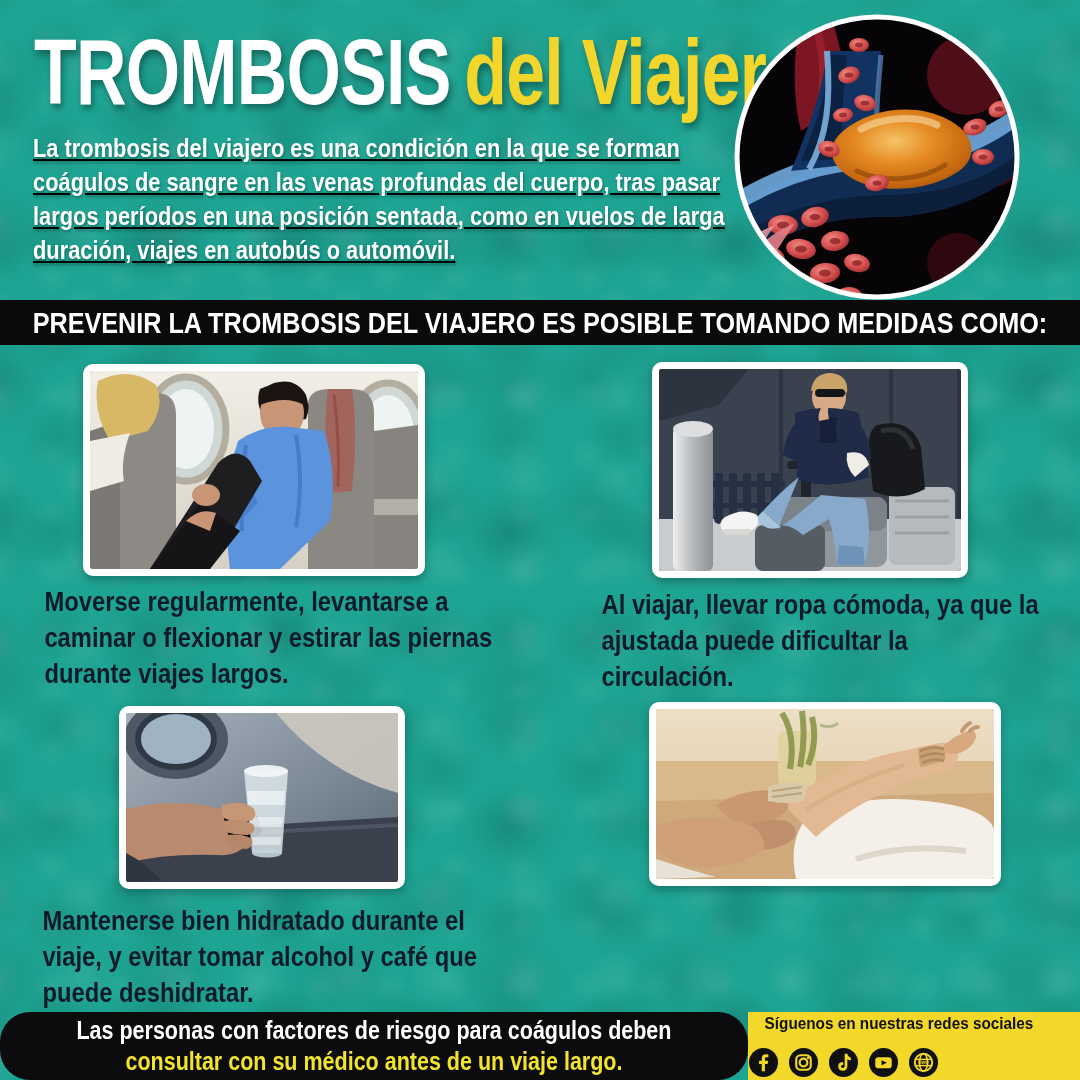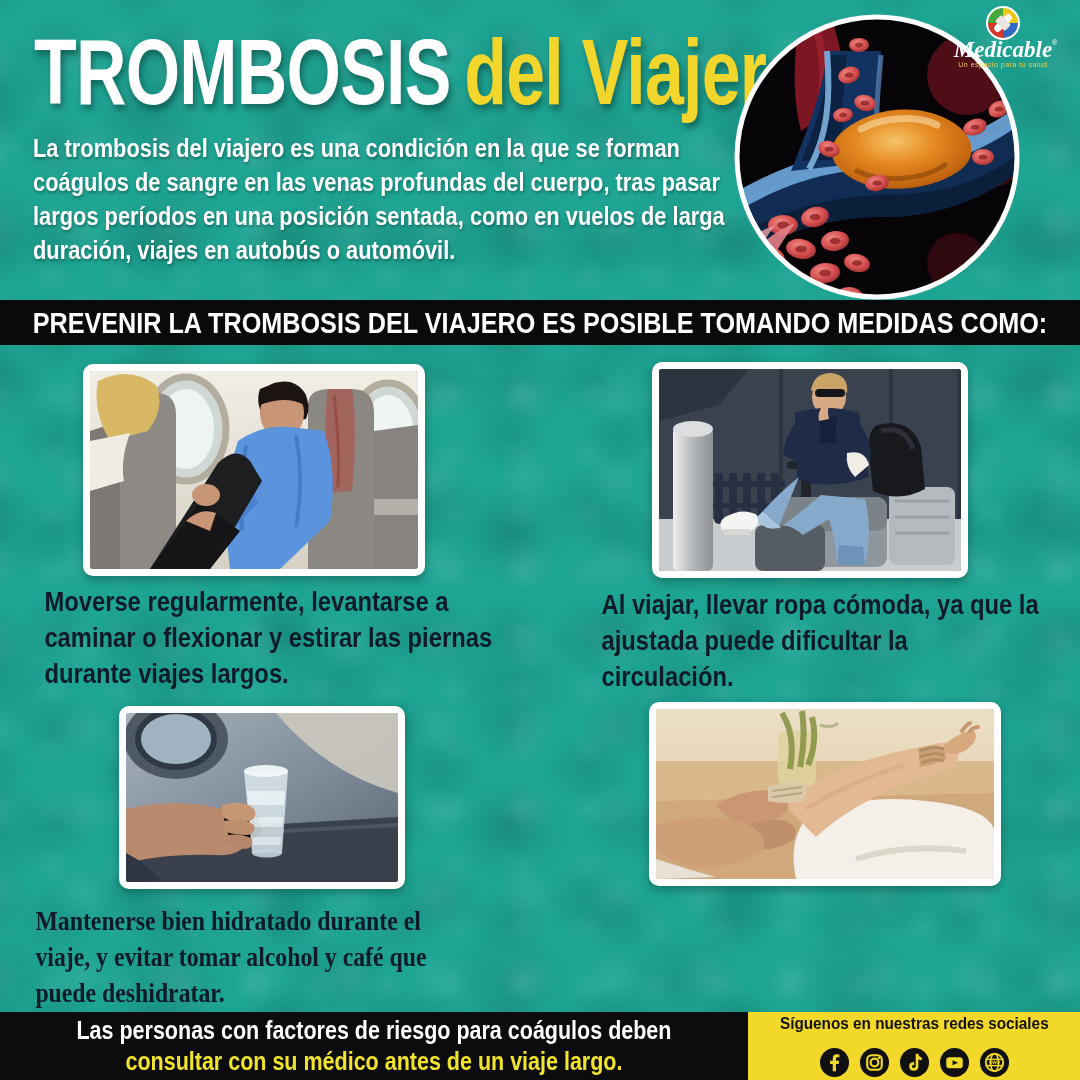--- a/index.html
+++ b/index.html
@@ -14,21 +14,21 @@
       radial-gradient(closest-side, rgba(16,105,94,.22), transparent 70%) 83px 11px/171px 149px,
       #1ea493;
   }
 
   
   .title{position:absolute; left:34px; top:26px; white-space:nowrap; font-weight:bold;
          font-size:92px; letter-spacing:-1px; transform:scaleX(.76); transform-origin:left top;
          text-shadow:3px 5px 7px rgba(0,40,34,.45); line-height:1;}
   .title .t-main{color:#ffffff;}
   .title .t-accent{color:#f2d62b; margin-left:18px;}
-  .intro{position:absolute; left:33px; top:131px;}
+  .intro{position:absolute; left:33px; top:131px;text-decoration:underline;}
   .intro div{white-space:nowrap; color:#ffffff; font-weight:bold; font-size:26px;
              line-height:34px; transform:scaleX(.84); transform-origin:left center;
              text-shadow:1px 2px 3px rgba(0,40,34,.4);}
 
   
   .hero{position:absolute; left:731px; top:11px; width:292px; height:292px;}
 
   
   .logo{position:absolute; left:928px; top:5px; width:150px; height:70px;}
 
@@ -46,32 +46,32 @@
   .p2{left:652px; top:362px; width:316px; height:216px;}
   .p3{left:119px; top:706px; width:286px; height:183px;}
   .p4{left:649px; top:702px; width:352px; height:184px;}
 
   
   .caption{position:absolute; text-align:left; color:#0d1b29; font-weight:bold;
            font-size:27px; line-height:36px;}
   .caption span{display:block; white-space:nowrap; transform:scaleX(.88); transform-origin:center;}
   .c1{left:15px;  top:584px; width:490px;}
   .c2{left:572px; top:587px; width:492px;}
-  .c3{left:6px;  top:903px; width:490px;font-family:Liberation Serif, serif;}
+  .c3{left:13px;  top:903px; width:490px;}
   .c4{left:572px; top:899px; width:492px;}
 
   
   .footer-note{position:absolute; left:0; top:1012px; width:748px; height:68px; background:#0c0c0f;
-               display:flex; flex-direction:column; align-items:center; justify-content:center; gap:2px;}
+               display:flex; flex-direction:column; align-items:center; justify-content:center; gap:2px;border-radius:30px;}
   .footer-note .l1{color:#ffffff; font-weight:bold; font-size:25px; white-space:nowrap;
                    transform:scaleX(.86); transform-origin:center;}
   .footer-note .l2{color:#f2e32c; font-weight:bold; font-size:25px; white-space:nowrap;
                    transform:scaleX(.86); transform-origin:center;}
   .social-box{position:absolute; left:748px; top:1012px; width:332px; height:68px; background:#f2d829;
-              display:flex; flex-direction:column; align-items:center; justify-content:center; gap:13px;}
+              display:flex; flex-direction:column; justify-content:center; gap:13px;}
   .social-box .sh{color:#121212; font-weight:bold; font-size:17px; white-space:nowrap;
                   transform:scaleX(.9); transform-origin:center;}
   .social-icons{display:flex; gap:9px; align-items:center;}
   .social-icons svg{display:block;}
 </style>
 </head>
 <body>
 
 <div class="poster">
 
@@ -170,36 +170,20 @@
             <ellipse cx="252" cy="146" rx="4.5" ry="2.6" fill="#8f2327" opacity=".8"></ellipse>
         </g>
 
         <path d="M-10 300 C10 250 30 226 64 212 C30 262 18 286 16 310 Z" fill="#e2808a" opacity=".9"></path>
         <path d="M-16 266 C0 240 18 224 44 214 C20 248 10 270 8 292 Z" fill="#f0a3aa" opacity=".8"></path>
       </g>
       <circle cx="146" cy="146" r="140" fill="none" stroke="#ffffff" stroke-width="5"></circle>
     </svg>
   </div>
 
-  <div class="logo">
-    <svg viewBox="0 0 150 70">
-      <g>
-        <path d="M75 2 A16 16 0 0 1 91 18 L75 18 Z" fill="#f2c614"></path>
-        <path d="M91 18 A16 16 0 0 1 75 34 L75 18 Z" fill="#2f6bc2"></path>
-        <path d="M75 34 A16 16 0 0 1 59 18 L75 18 Z" fill="#d6372c"></path>
-        <path d="M59 18 A16 16 0 0 1 75 2 L75 18 Z" fill="#46a83c"></path>
-        <circle cx="75" cy="18" r="16" fill="none" stroke="#ffffff" stroke-width="2"></circle>
-        <rect x="64" y="14.5" width="22" height="7" rx="3.5" fill="#ffffff" transform="rotate(-45 75 18)"></rect>
-        <rect x="70.5" y="11" width="9" height="14" rx="2" fill="#e8e6df" transform="rotate(-45 75 18)"></rect>
-      </g>
-      <text x="75" y="52" text-anchor="middle" font-family="Liberation Serif, serif" font-style="italic" font-weight="bold" font-size="23" fill="#ffffff">Medicable</text>
-      <text x="124" y="40" font-size="7" fill="#ffffff">®</text>
-      <text x="75" y="62" text-anchor="middle" font-size="7" fill="#f0d24a" letter-spacing="0.5">Un espacio para tu salud</text>
-    </svg>
-  </div>
 
   <div class="banner">
     <span>PREVENIR LA TROMBOSIS DEL VIAJERO ES POSIBLE TOMANDO MEDIDAS COMO:</span>
   </div>
 
   <div class="photo p1">
     <svg viewBox="0 0 328 198" preserveAspectRatio="none">
       <defs>
         <linearGradient id="cab1" x1="0" y1="0" x2="0" y2="1">
           <stop offset="0%" stop-color="#f1eee6"></stop>

